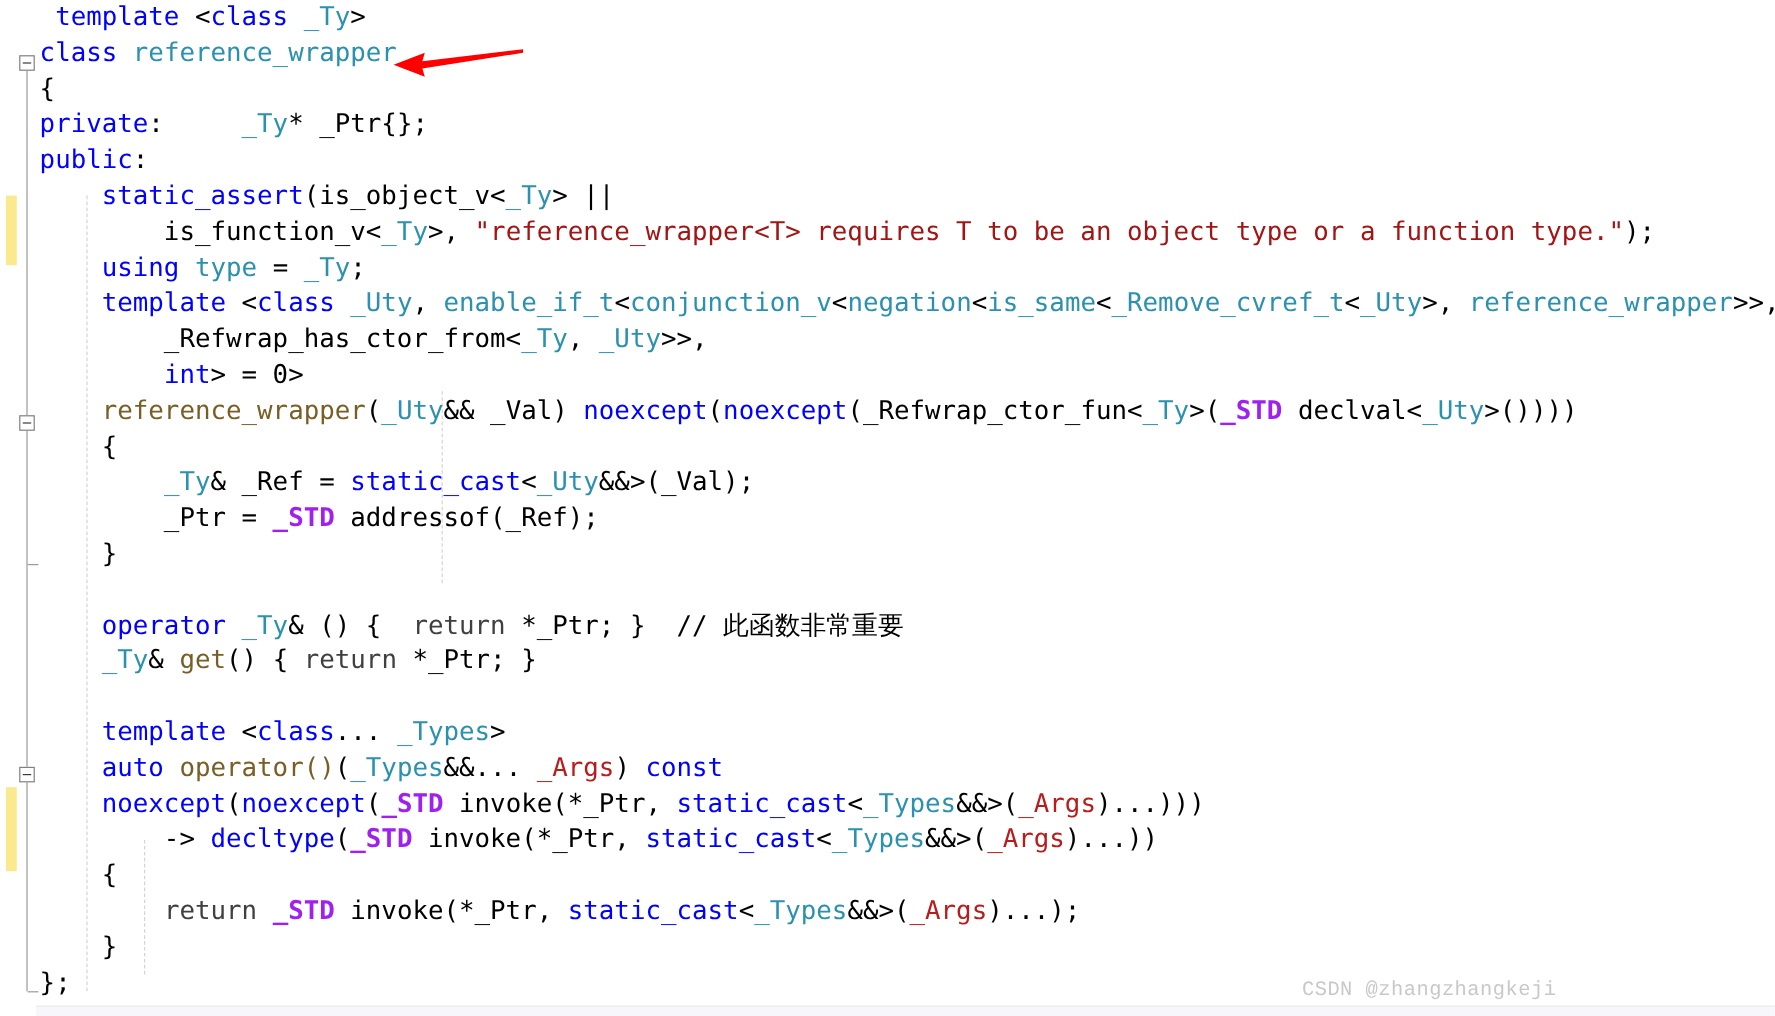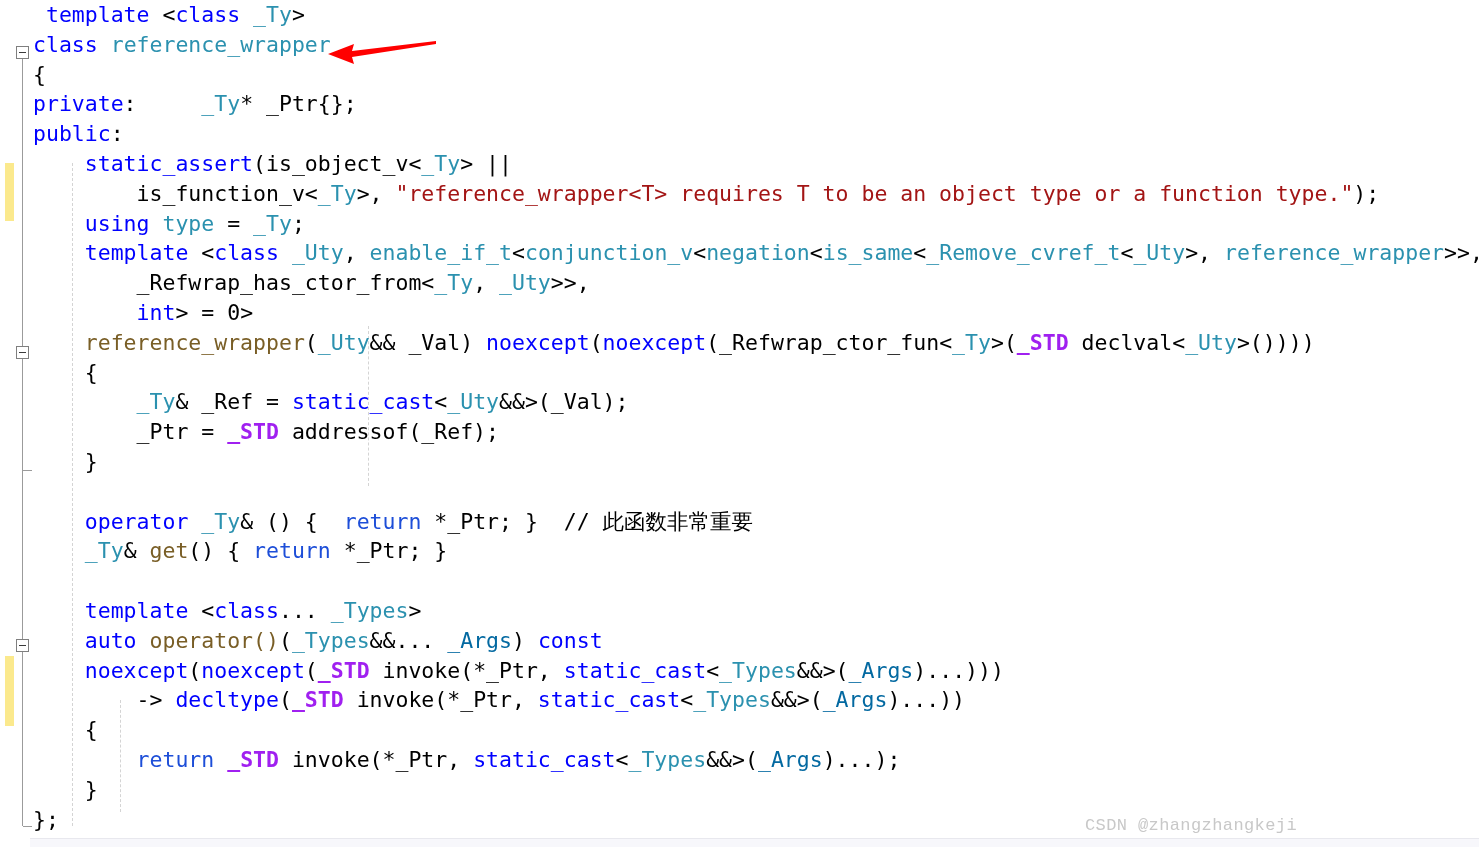--- a/index.html
+++ b/index.html
@@ -90,23 +90,23 @@
     border-left: 1px dashed #d4d4d4;
   }
 
   
   .kw   { color: #0000ff; }          
   .typ  { color: #2b91af; }          
   .pl   { color: #000000; }          
   .str  { color: #a31515; }          
   .cmt  { color: #000000; }          
   .mac  { color: #a020f0; font-weight: bold; }          
-  .ctl  { color: #1d4ed8; }          
+  .ctl  { color: #404040; }          
   .fn   { color: #795e26; }          
-  .id   { color: #0369a1; }
+  .id   { color: #b91c1c; }
 
   
   .arrow {
     position: absolute;
     left: 328px;
     top: 40px;
     width: 108px;
     height: 28px;
     pointer-events: none;
   }

